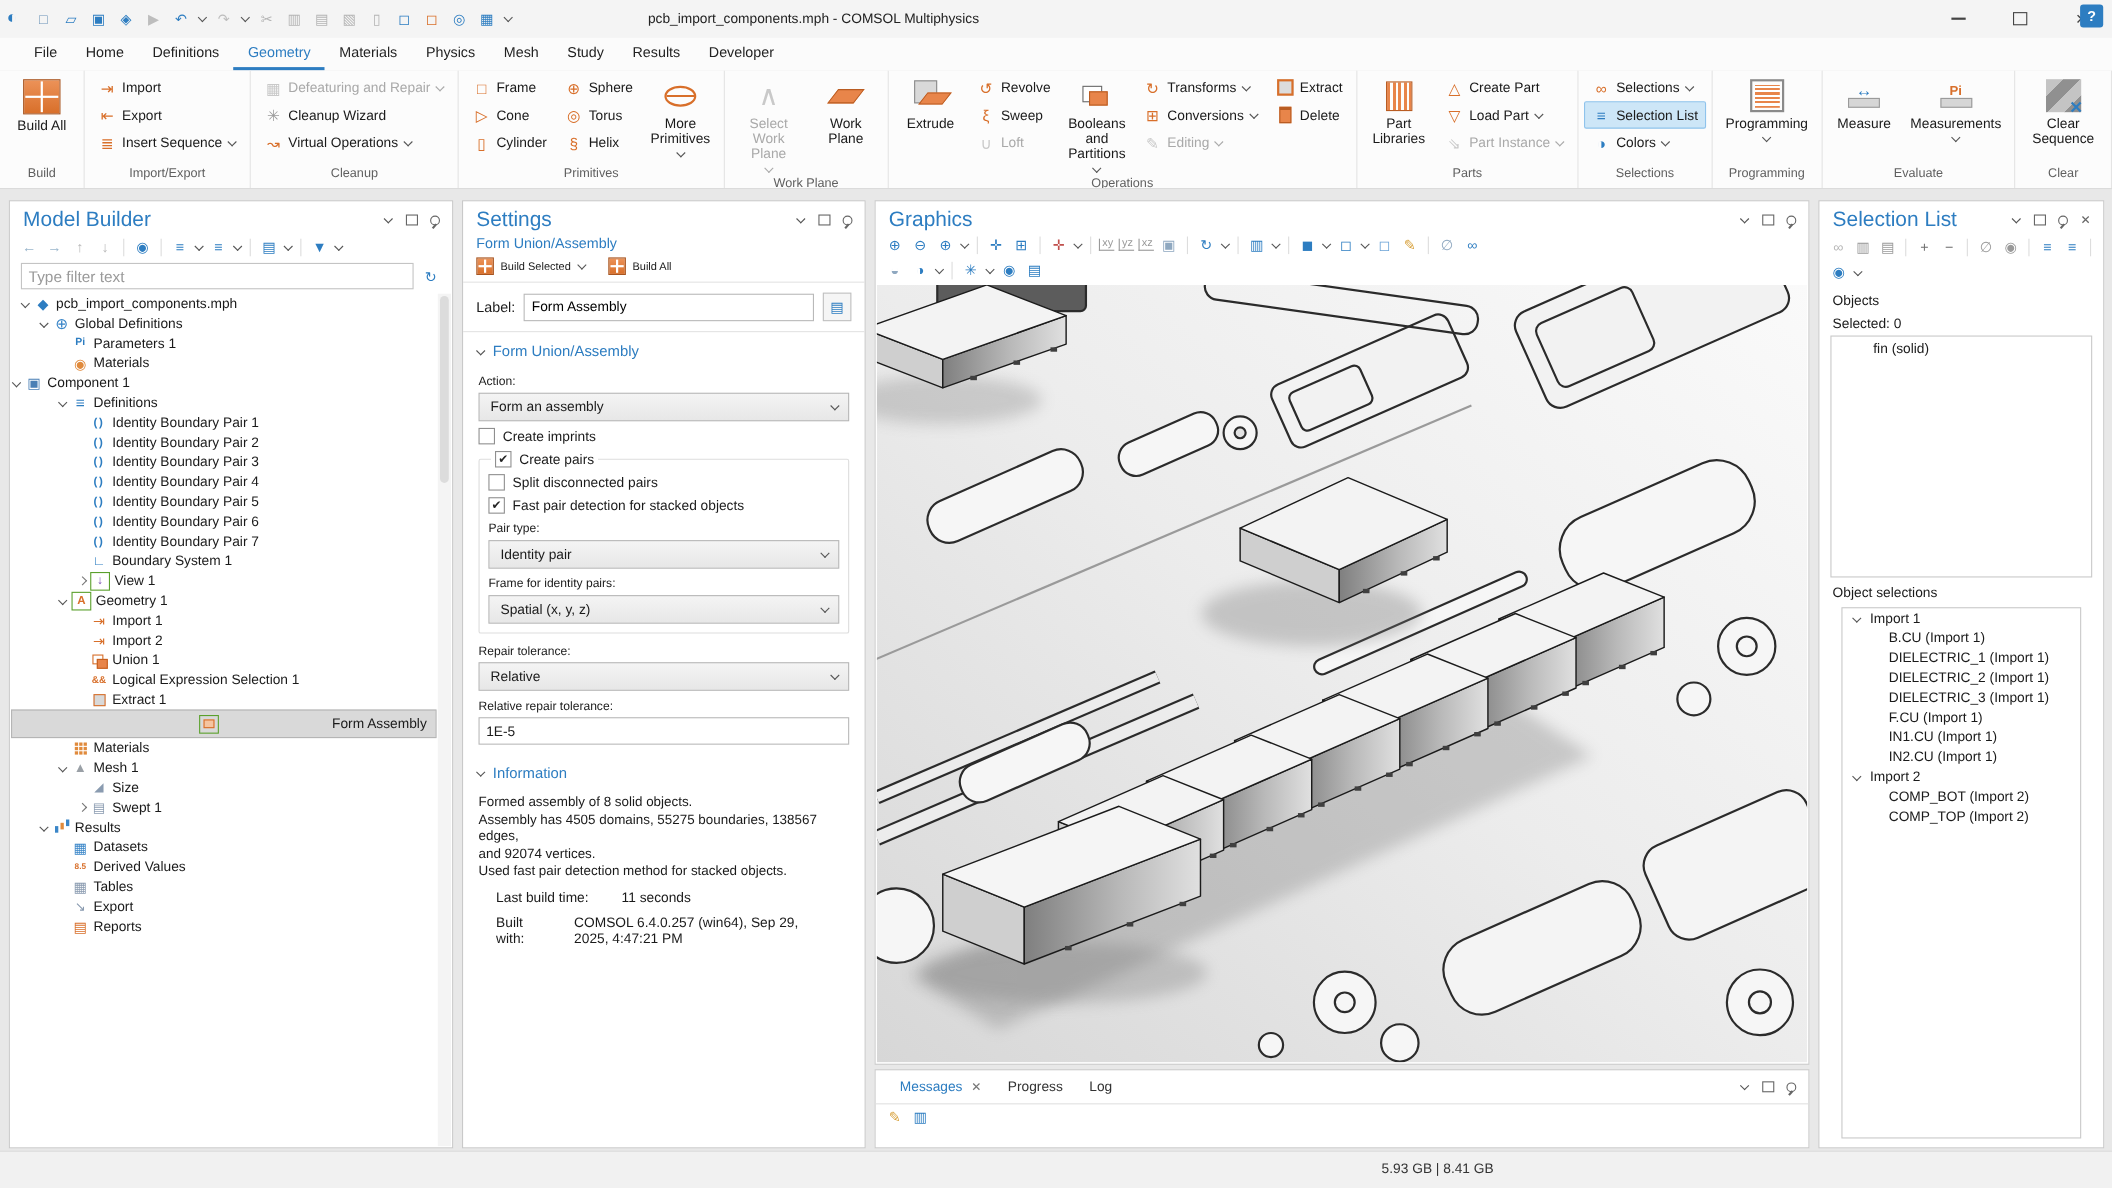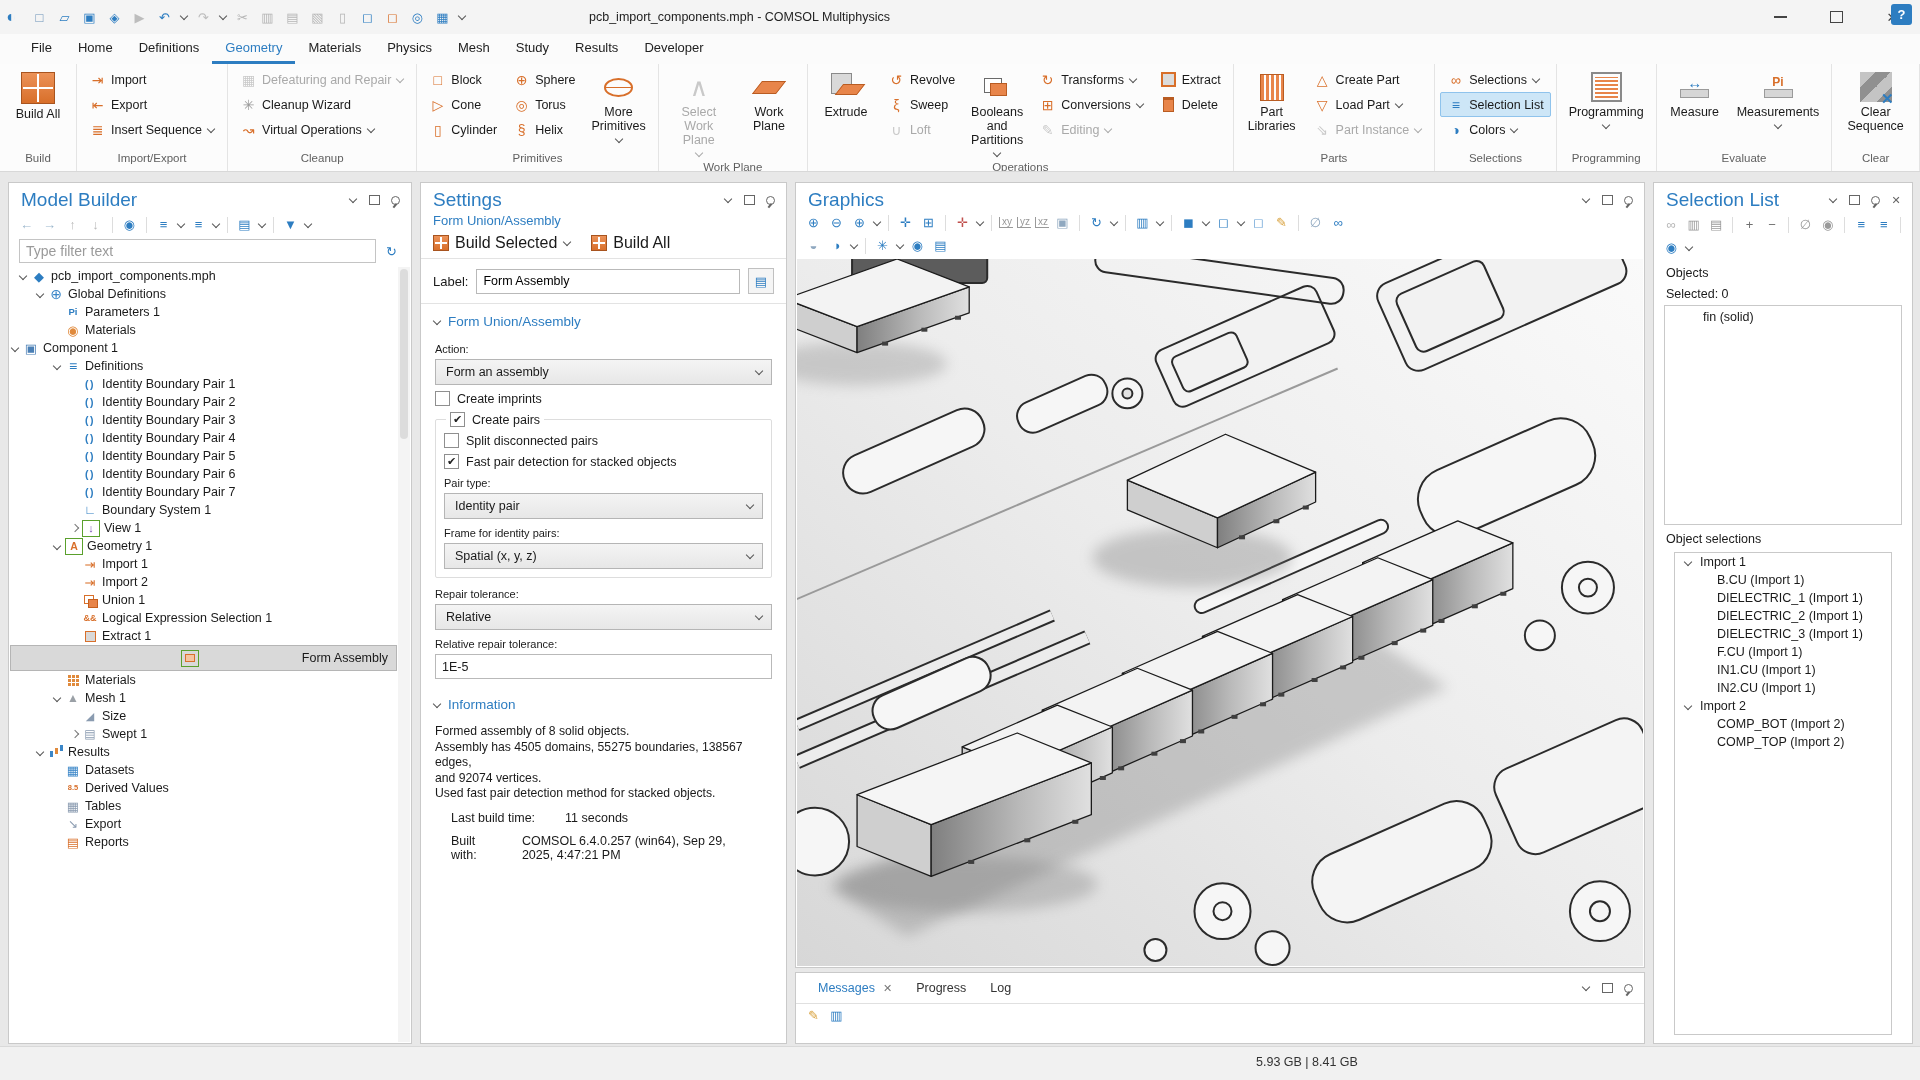--- a/index.html
+++ b/index.html
@@ -126,21 +126,21 @@
   .ci-swept::before{content:"▤";color:#8a9bb0;font-size:12px}
   .ci-results::before{content:"";width:3px;height:6px;background:#3a86c8;box-shadow:5px -3px 0 #e08a3c,10px -6px 0 #3a86c8;position:relative;top:2px;left:-5px}
   .ci-datasets::before{content:"▦";color:#3a86c8;font-size:13px}
   .ci-derived::before{content:"8.5";font-size:7.5px;color:#d86f2a;font-weight:bold}
   .ci-tables::before{content:"▦";color:#8a9bb0;font-size:13px}
   .ci-export-r::before{content:"↘";color:#8a9bb0;font-size:12px}
   .ci-reports::before{content:"▤";color:#d86f2a;font-size:13px}
   
   .sub{font-size:13px;color:#2d7dc1;padding:0 12px}
   .setttb{display:flex;align-items:center;gap:6px;padding:6px 12px;border-bottom:1px solid #e3e3e3}
-  .setttb .lbl{font-size:16px}
+  .setttb .lbl{font-size:10px}
   .labelrow{display:flex;align-items:center;gap:8px;padding:9px 12px;border-bottom:1px solid #e3e3e3}
   .labelrow input{flex:1;height:23px;border:1px solid #b9b9b9;padding:0 6px;font-family:inherit;font-size:12.5px}
   .minibtn{width:24px;height:24px;border:1px solid #c0c0c0;background:#f5f5f5;display:flex;align-items:center;justify-content:center;color:#2d7dc1}
   .sect{display:flex;align-items:center;gap:7px;color:#2d7dc1;font-size:13.5px;padding:10px 12px 6px}
   .form{padding:0 14px}
   .caption{font-size:11px;margin:8px 0 4px}
   .sel{height:24px;border:1px solid #b5b5b5;background:linear-gradient(#f4f4f4,#e7e7e7);
        display:flex;align-items:center;justify-content:space-between;padding:0 8px 0 10px;font-size:12.5px}
   .cbrow{display:flex;align-items:center;gap:7px;font-size:12.5px;margin:6px 0}
   .cb{width:13px;height:13px;border:1px solid #8f8f8f;background:#fff;display:inline-flex;align-items:center;justify-content:center;font-size:11px;color:#222;flex:none}
@@ -272,21 +272,21 @@
           </div>
         </div>
       </div>
       <div class="rglabel">Cleanup</div>
     </div>
     <div class="rgroup">
       <div class="rcells">
         <div class="rstack">
           <div class="rsmall">
             <span class="ri" style="color: rgb(216, 111, 42);">□</span>
-            <span class="">Block</span>
+            <span class="">Frame</span>
           </div>
           <div class="rsmall">
             <span class="ri" style="color: rgb(216, 111, 42);">▷</span>
             <span class="">Cone</span>
           </div>
           <div class="rsmall">
             <span class="ri" style="color: rgb(216, 111, 42);">▯</span>
             <span class="">Cylinder</span>
           </div>
         </div>

